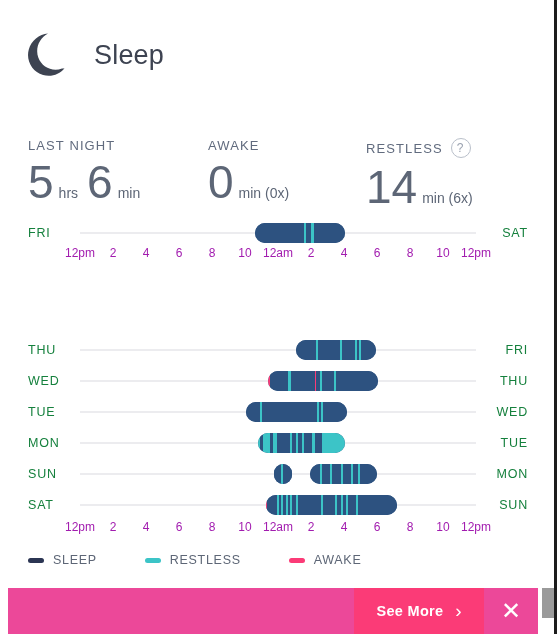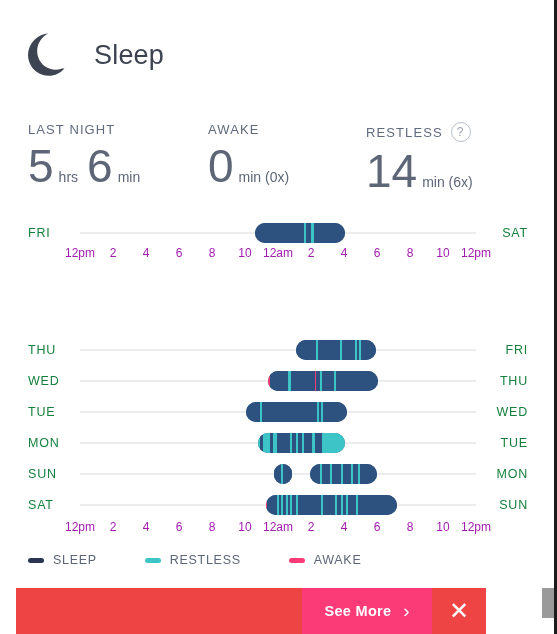--- a/index.html
+++ b/index.html
@@ -30,20 +30,21 @@
   
   .stats { position: absolute; left: 28px; top: 122px; width: 500px; }
   .stat { position: absolute; top: 0; }
   .stat-1 { left: 0; }
   .stat-2 { left: 180px; }
   .stat-3 { left: 338px; }
   .stat-label {
     font-size: 13px; color: #616b7e; letter-spacing: 1.1px;
     display: flex; align-items: center; gap: 8px;
     white-space: nowrap;
+    margin-top: 16px;
   }
   .help-icon {
     width: 20px; height: 20px; border-radius: 50%;
     border: 1px solid #b9bfca; color: #9aa2b0;
     font-size: 12px; line-height: 18px; text-align: center;
     display: inline-block;
   }
   .stat-value {
     margin-top: 6px; display: flex; align-items: baseline;
     color: #5d6676; white-space: nowrap;
@@ -94,22 +95,22 @@
   .legend {
     position: absolute; left: 28px; top: 553px;
     display: flex; align-items: center; gap: 48px;
   }
   .legend-item { display: flex; align-items: center; gap: 9px; }
   .swatch { width: 16px; height: 5px; border-radius: 2.5px; display: block; }
   .legend-text { font-size: 12.5px; color: #5d6676; letter-spacing: .7px; }
 
   
   .bottombar {
-    position: absolute; left: 16px; bottom: 0; width: 470px; height: 46px;
-    background: #ef4444; display: flex; justify-content: flex-end;
+    position: absolute; left: 8px; bottom: 0; width: 530px; height: 46px;
+    background: #ec4899; display: flex; justify-content: flex-end;
   }
   .see-more {
     background: #fb3b77; color: #ffffff;
     display: flex; align-items: center; gap: 12px;
     padding: 0 22px; font-size: 14.5px; font-weight: bold;
     letter-spacing: .3px; cursor: pointer;
   }
   .chev { font-size: 19px; font-weight: normal; }
   .close-btn {
     width: 54px; display: flex; align-items: center; justify-content: center;

